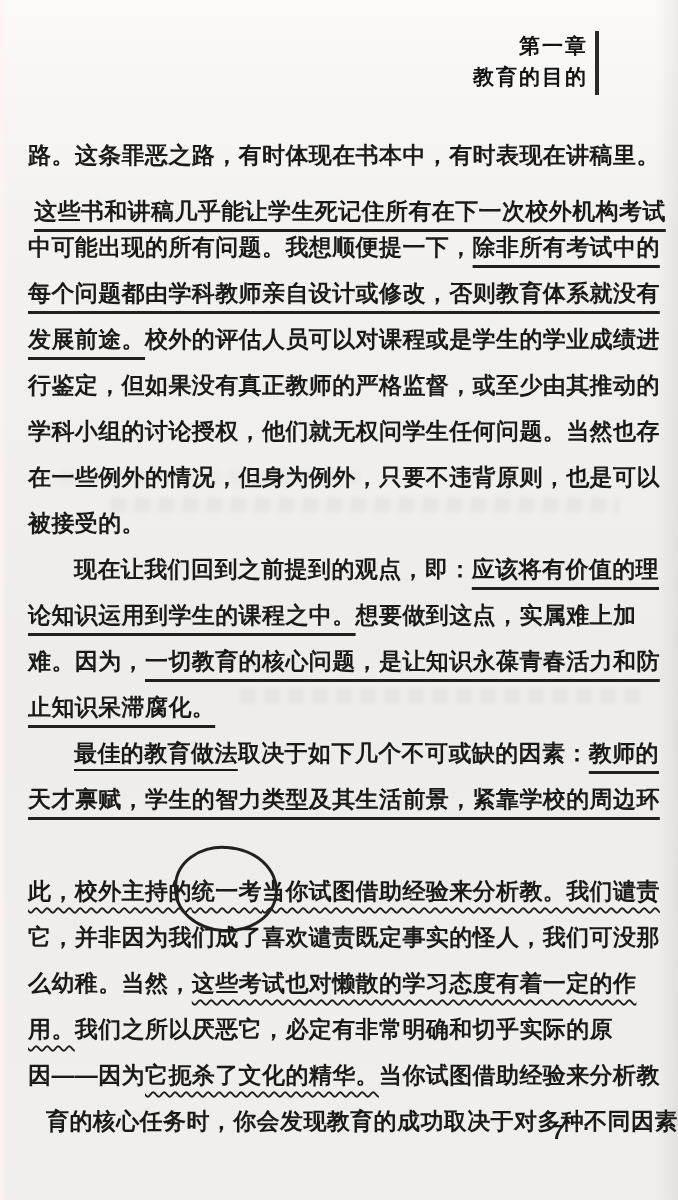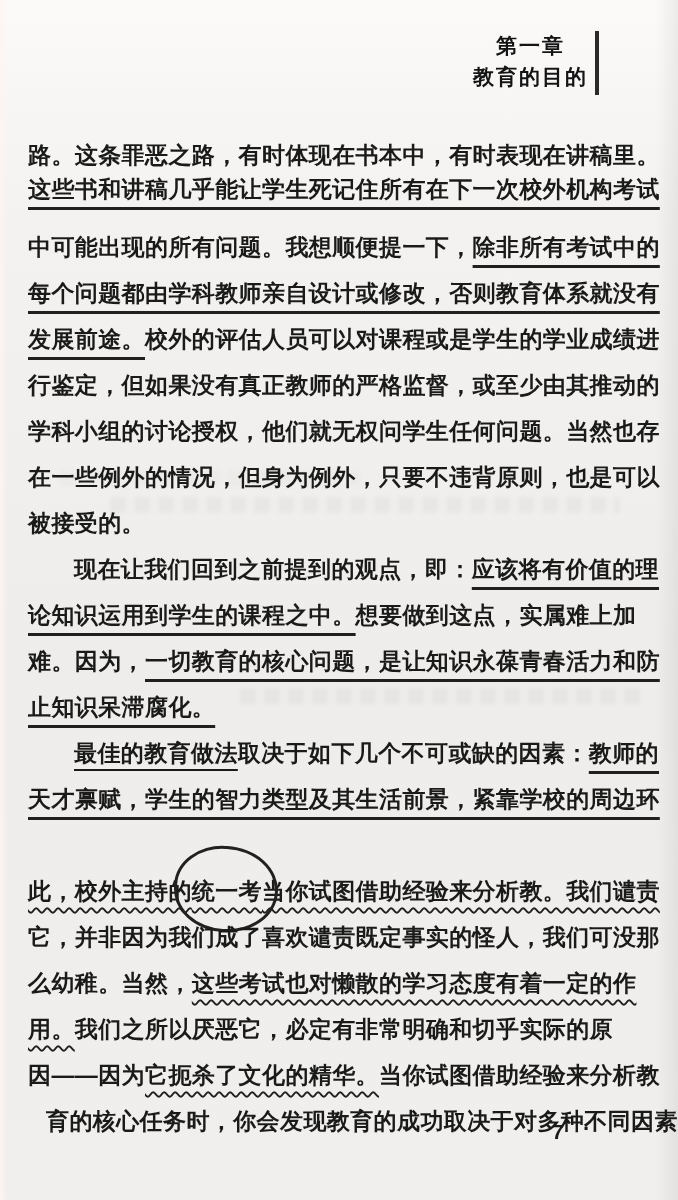--- a/index.html
+++ b/index.html
@@ -12,21 +12,21 @@
     font-family: "Liberation Sans", sans-serif;
     background:
       linear-gradient(90deg, rgba(255,244,242,0.9) 0px, rgba(255,244,242,0) 7px),
       linear-gradient(270deg, rgba(110,105,100,0.10) 0px, rgba(110,105,100,0) 22px),
       linear-gradient(180deg, #fbfaf9 0%, #f3f2f0 18%, #eeedeb 55%, #f0efed 100%);
   }
   .chapter-head {
     position: absolute;
     top: 33px;
     right: 90px;
-    text-align: center;
+    text-align: right;
     color: #141414;
     font-weight: 700;
     letter-spacing: 2px;
   }
   .chapter-head .chapter-number { font-size: 21px; line-height: 26px; }
   .chapter-head .chapter-title  { font-size: 21px; line-height: 26px; margin-top: 5px; }
   .head-bar {
     position: absolute;
     left: 595px;
     top: 31px;
@@ -125,21 +125,21 @@
     <div class="chapter-title">教育的目的</div>
   </div>
   <div class="head-bar"></div>
 
   <div class="ghost ghost-3"></div>
   <div class="ghost ghost-1"></div>
   <div class="ghost ghost-2"></div>
 
   <div class="text-area">
       <div class="tline" style="top: 140px;"><span>路。这条罪恶之路，有时体现在书本中，有时表现在讲稿里。</span></div>
-      <div class="tline" style="top: 174px;"><span class="m-ul">这些书和讲稿几乎能让学生死记住所有在下一次校外机构考试</span></div>
+      <div class="tline" style="top: 196px; margin-left: 6px;"><span class="m-ul">这些书和讲稿几乎能让学生死记住所有在下一次校外机构考试</span></div>
       <div class="tline" style="top: 232px;"><span>中可能出现的所有问题。我想顺便提一下，</span><span class="m-ul">除非所有考试中的</span></div>
       <div class="tline" style="top: 278px;"><span class="m-ul">每个问题都由学科教师亲自设计或修改，否则教育体系就没有</span></div>
       <div class="tline" style="top: 324px;"><span class="m-ul">发展前途。</span><span>校外的评估人员可以对课程或是学生的学业成绩进</span></div>
       <div class="tline" style="top: 370px;"><span>行鉴定，但如果没有真正教师的严格监督，或至少由其推动的</span></div>
       <div class="tline" style="top: 416px;"><span>学科小组的讨论授权，他们就无权问学生任何问题。当然也存</span></div>
       <div class="tline" style="top: 462px;"><span>在一些例外的情况，但身为例外，只要不违背原则，也是可以</span></div>
       <div class="tline" style="top: 508px;"><span>被接受的。</span></div>
       <div class="tline indent" style="top: 554px;"><span>现在让我们回到之前提到的观点，即：</span><span class="m-ul">应该将有价值的理</span></div>
       <div class="tline" style="top: 600px;"><span class="m-ul">论知识运用到学生的课程之中。</span><span>想要做到这点，实属难上加</span></div>
       <div class="tline" style="top: 646px;"><span>难。因为，</span><span class="m-ul">一切教育的核心问题，是让知识永葆青春活力和防</span></div>

